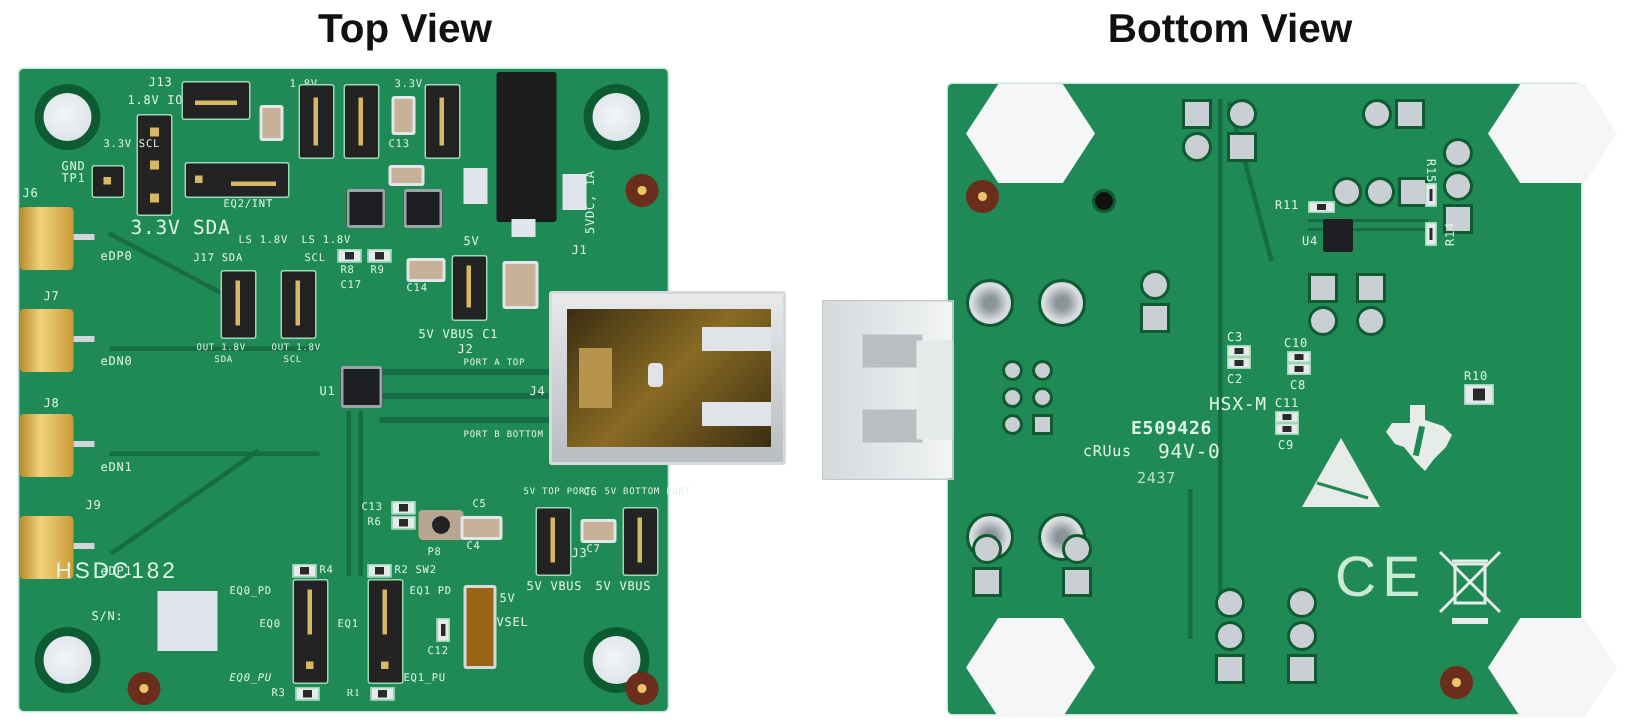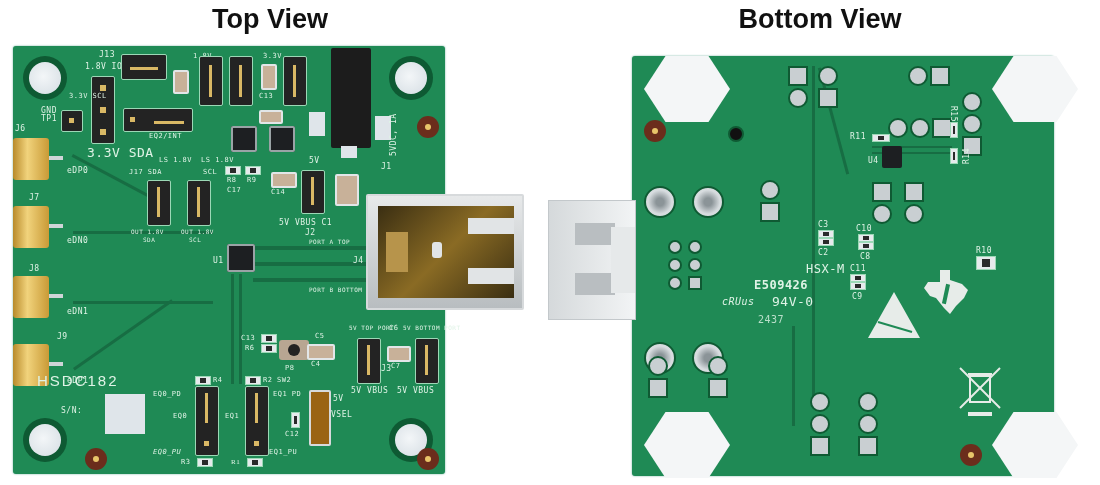--- a/index.html
+++ b/index.html
@@ -311,21 +311,21 @@
   <div class="smd" style="left:226px;top:178px;width:14px;height:6px;"></div>
   <div class="smd" style="left:226px;top:186px;width:14px;height:6px;"></div>
   <div class="silk" style="left:228px;top:196px;">C8</div>
   <div class="silk" style="left:218px;top:208px;">C11</div>
   <div class="smd" style="left:218px;top:218px;width:14px;height:6px;"></div>
   <div class="smd" style="left:218px;top:226px;width:14px;height:6px;"></div>
   <div class="silk" style="left:220px;top:236px;">C9</div>
 
   <div class="silk" style="left:130px;top:206px;font-size:12px;padding-left:44px;">HSX-M</div>
   <div class="silk" style="left:122px;top:222px;font-size:12px;font-weight:bold;">E509426</div>
-  <div class="silk" style="left:90px;top:240px;font-size:10px;font-style:italic;">cRUus</div>
+  <div class="silk" style="left:90px;top:240px;font-size:10px;">cRUus</div>
   <div class="silk" style="left:140px;top:238px;font-size:13px;">94V-0</div>
   <div class="silk" style="left:126px;top:258px;font-size:10px;opacity:.8;">2437</div>
 
   <div class="silk" style="left:344px;top:190px;">R10</div>
   <div class="smd" style="left:344px;top:200px;width:18px;height:12px;"></div>
 
   <div style="position:absolute;left:290px;top:212px;width:50px;height:48px;">
     <svg width="50" height="48" viewBox="0 0 50 48">
         <path d="M6 14 L18 14 L18 2 L28 2 L28 12 L40 16 L46 22 L42 30 L34 38 L28 46 L22 40 L14 30 L8 28 L2 20 Z" fill="#e7ece9"></path>
         <rect x="22" y="16" width="4" height="20" fill="#1f8a55" transform="rotate(12 24 26)"></rect>
@@ -334,20 +334,21 @@
 
   <div style="position:absolute;left:236px;top:236px;width:52px;height:46px;">
     <svg width="52" height="46" viewBox="0 0 52 46">
         <polygon points="26,0 52,46 0,46" fill="#e7ece9"></polygon>
         <line x1="10" y1="30" x2="44" y2="40" stroke="#1f8a55" stroke-width="2"></line>
       </svg>
   </div>
 
 
 
+  <div class="silk" style="left:258px;top:308px;font-size:38px;font-family:'Liberation Sans',sans-serif;letter-spacing:4px;opacity:.9;">CE</div>
 
   <div style="position:absolute;left:326px;top:310px;width:44px;height:50px;">
     <svg width="44" height="50" viewBox="0 0 44 50">
         <rect x="12" y="10" width="20" height="26" fill="none" stroke="#e7ece9" stroke-width="2"></rect>
         <line x1="10" y1="8" x2="34" y2="8" stroke="#e7ece9" stroke-width="2"></line>
         <line x1="2" y1="2" x2="42" y2="42" stroke="#e7ece9" stroke-width="2"></line>
         <line x1="42" y1="2" x2="2" y2="42" stroke="#e7ece9" stroke-width="2"></line>
         <rect x="10" y="46" width="24" height="4" fill="#e7ece9"></rect>
       </svg>
   </div>

